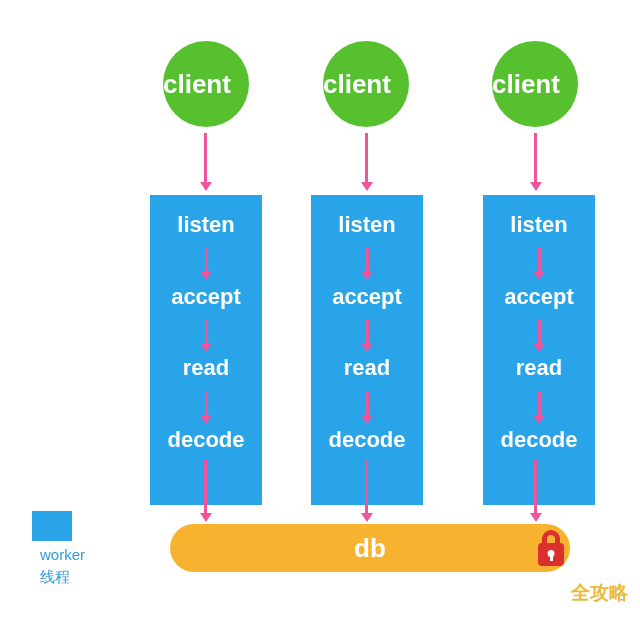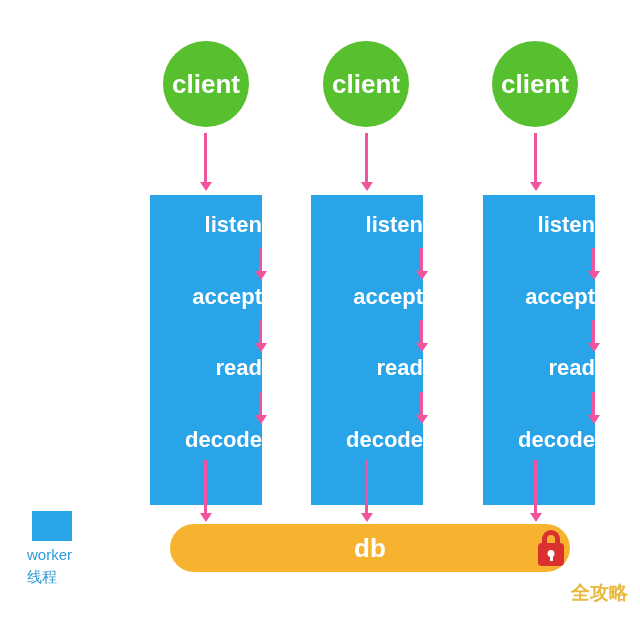--- a/index.html
+++ b/index.html
@@ -13,21 +13,21 @@
   }
   html,body{margin:0;padding:0;}
   body{
     width:640px;height:626px;position:relative;overflow:hidden;
     background:#ffffff;
     font-family:"Liberation Sans","DejaVu Sans",sans-serif;
   }
   .circle{
     position:absolute;top:41px;width:86px;height:86px;border-radius:50%;
     background:var(--green);color:#fff;font-weight:bold;font-size:26px;
-    display:flex;align-items:center;justify-content:center;
+    display:flex;align-items:center;justify-content:flex-start;
   }
   .circle.c1{left:163px;}
   .circle.c2{left:323px;}
   .circle.c3{left:492px;}
 
   .arrow{
     width:3px;background:var(--pink);position:relative;
   }
   .arrow::after{
     content:"";position:absolute;bottom:-8px;left:50%;
@@ -36,21 +36,21 @@
     border-top:9px solid var(--pink);
   }
   .link-arrow{position:absolute;}
   .a-client{top:133px;height:50px;}
   .a-exit{top:460px;height:54px;z-index:3;}
   .ax1{left:204px;} .ax2{left:365px;} .ax3{left:534px;}
 
   .col{
     position:absolute;top:195px;width:112px;height:310px;
     background:var(--blue);box-sizing:border-box;
-    display:flex;flex-direction:column;align-items:flex-end;
+    display:flex;flex-direction:column;align-items:center;
     justify-content:space-between;padding:16px 0 52px 0;
   }
   .col.k1{left:150px;}
   .col.k2{left:311px;}
   .col.k3{left:483px;}
   .step{
     color:#fff;font-weight:bold;font-size:22px;line-height:27px;
   }
   .step-arrow{height:24px;}
 
@@ -78,21 +78,21 @@
   .lock-keyhole::after{
     content:"";position:absolute;left:50%;top:5px;transform:translateX(-50%);
     width:3px;height:6px;background:#fff;
   }
 
   .legend-swatch{
     position:absolute;left:32px;top:511px;width:40px;height:30px;
     background:var(--blue);
   }
   .legend-text{
-    position:absolute;left:27px;top:544px;
+    position:absolute;left:40px;top:544px;
     color:var(--legend_text);font-size:15px;line-height:22px;
   }
 
   .watermark{
     position:absolute;right:12px;bottom:20px;
     color:var(--gold);font-weight:bold;font-size:19px;
   }
 </style>
 </head>
 <body>

